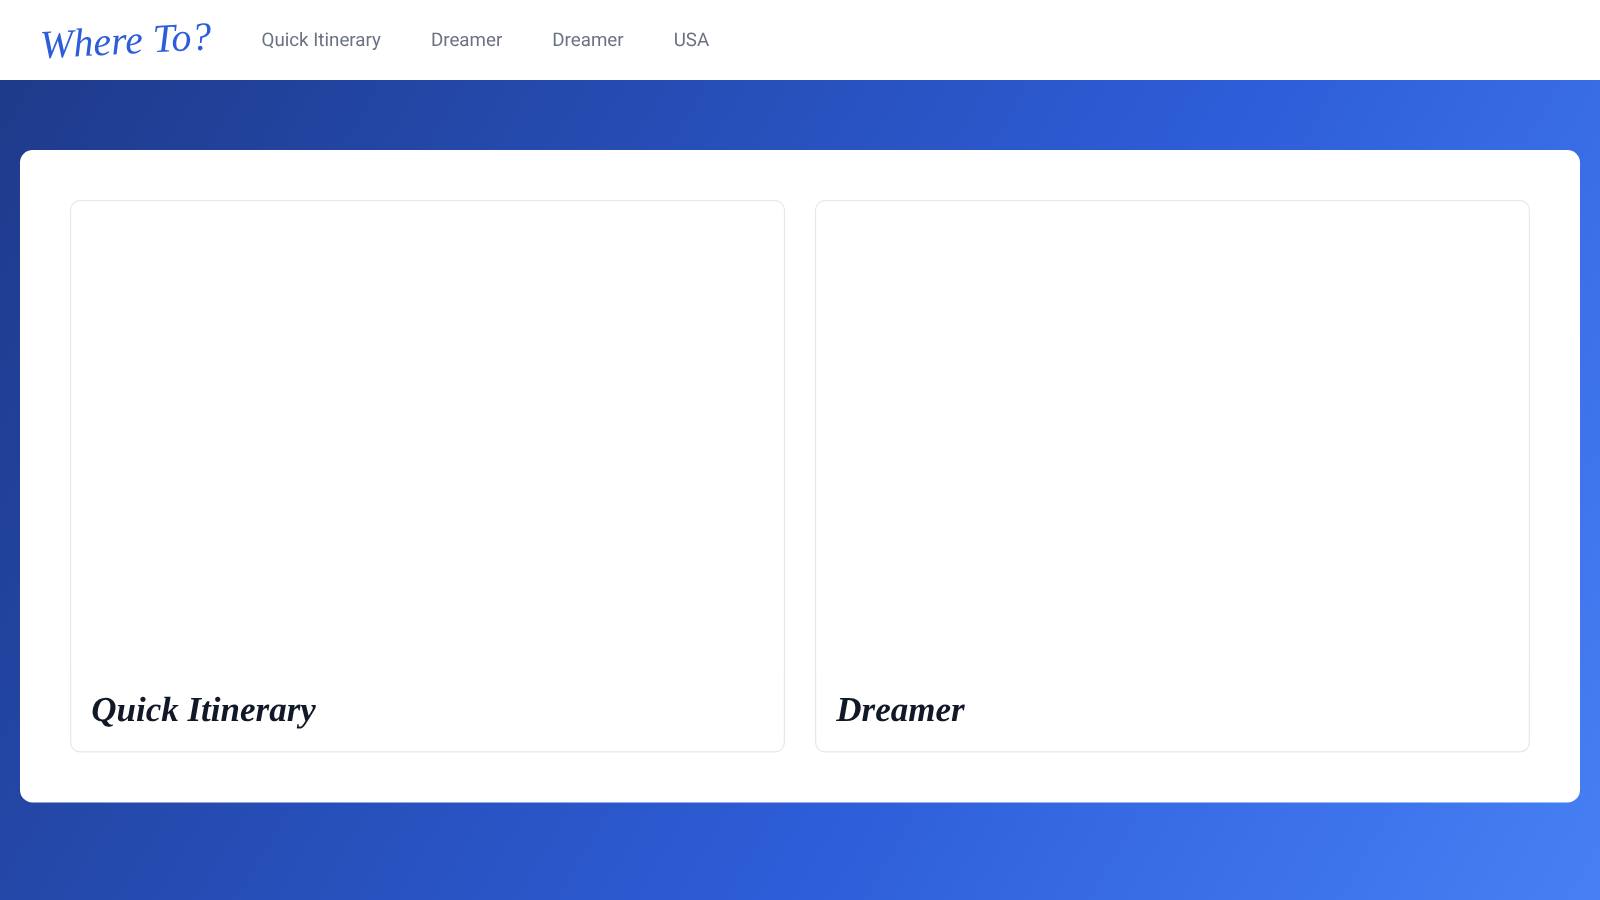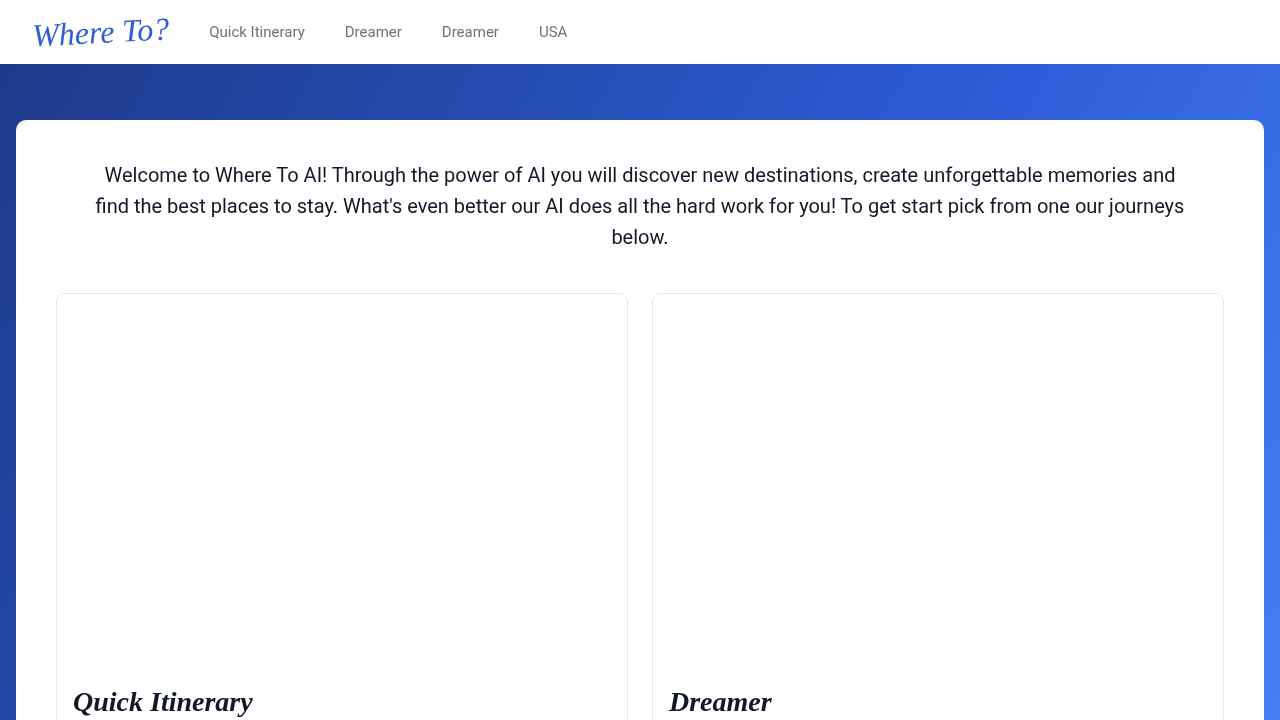--- a/index.html
+++ b/index.html
@@ -125,21 +125,20 @@
   <div class="nav-links">
     <a class="nav-link">Quick Itinerary</a>
     <a class="nav-link">Dreamer</a>
     <a class="nav-link">Dreamer</a>
     <a class="nav-link">USA</a>
   </div>
 </nav>
 
 <div class="hero">
   <div class="content-wrapper">
-    <p class="welcome-text">Welcome to Where To AI! Through the power of AI you will discover new destinations, create unforgettable memories and find the best places to stay. What's even better our AI does all the hard work for you! To get start pick from one our journeys below.</p>
 
     <div class="cards-container">
       <div class="card">
         <div class="card-image"></div>
         <h3 class="card-title">Quick Itinerary</h3>
       </div>
       <div class="card">
         <div class="card-image"></div>
         <h3 class="card-title">Dreamer</h3>
       </div>

